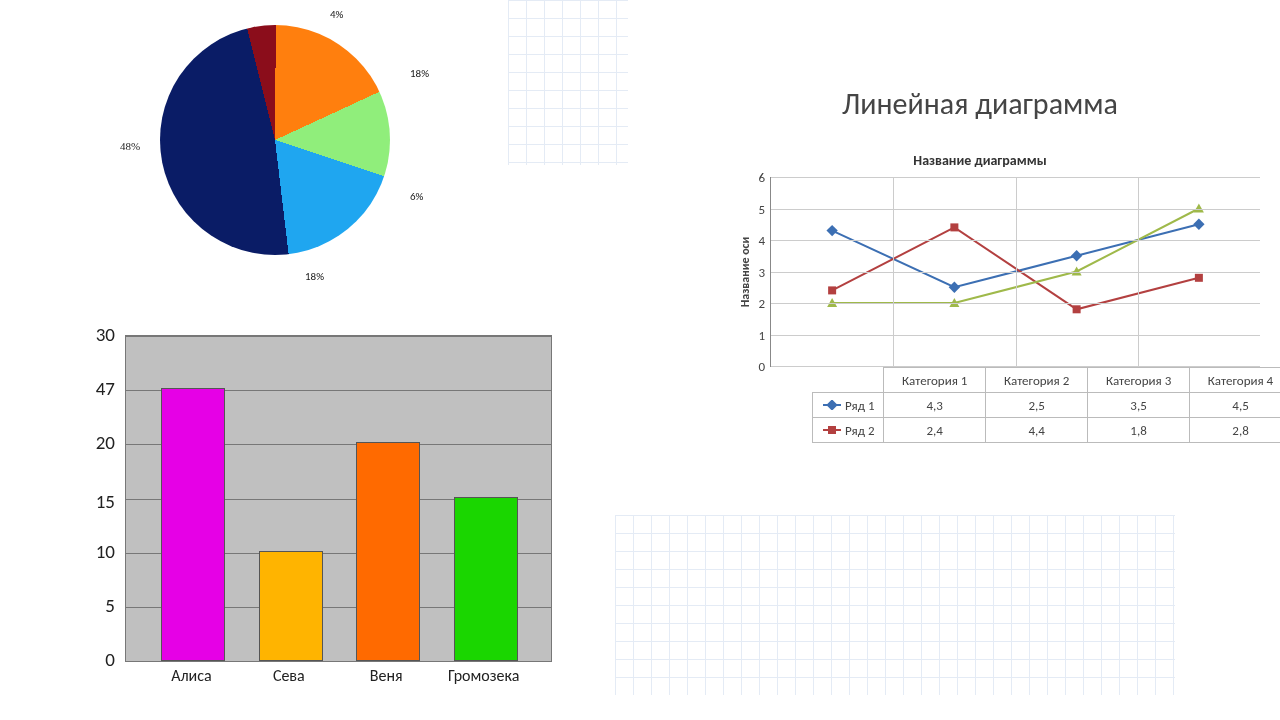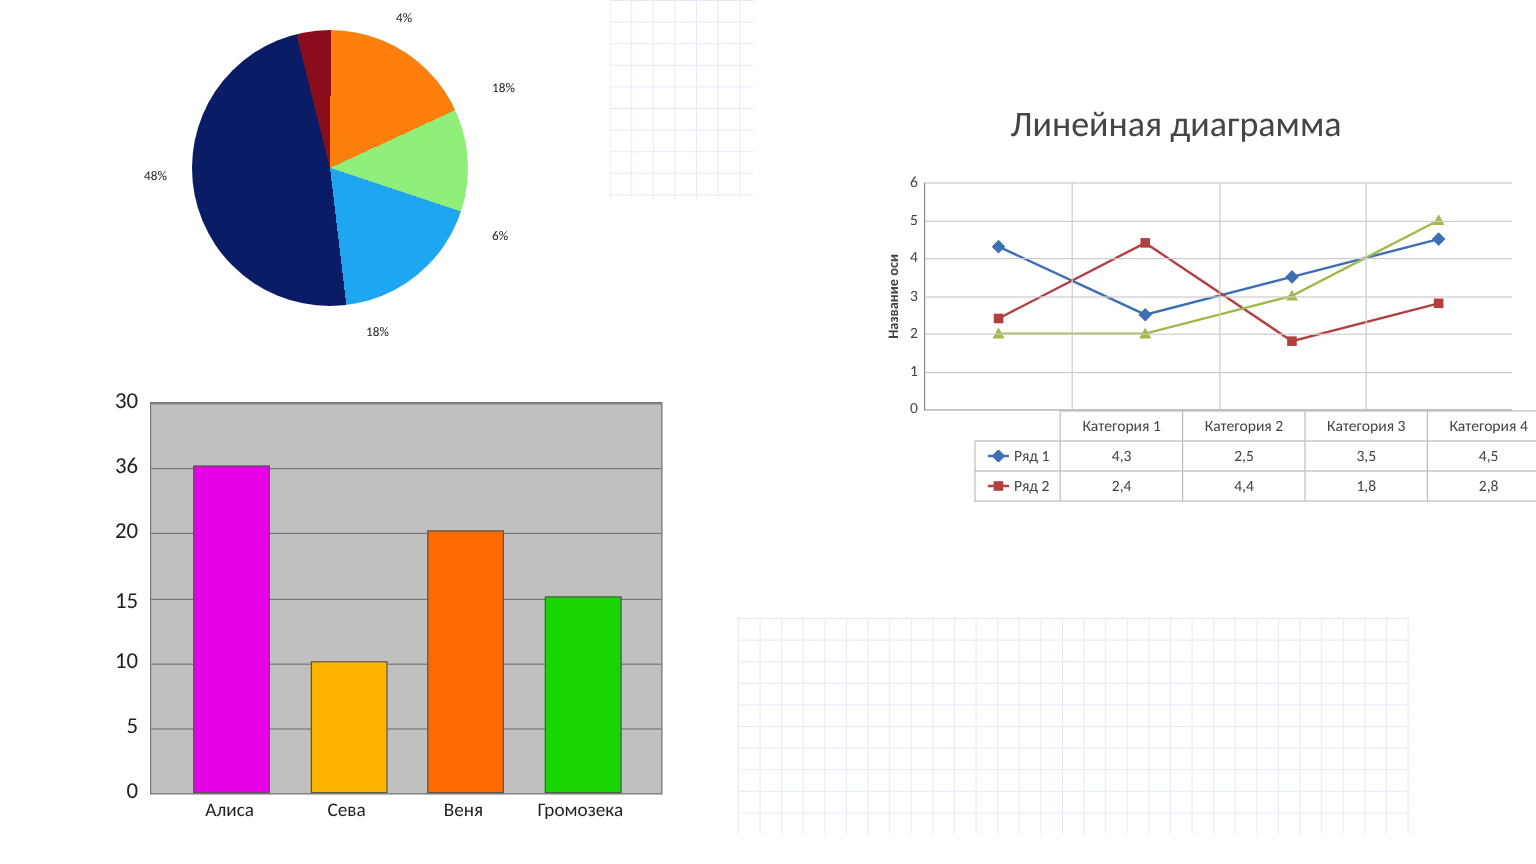--- a/index.html
+++ b/index.html
@@ -52,51 +52,52 @@
 
 <div class="grid-bg" id="grid-tr"></div>
 <div class="grid-bg" id="grid-br"></div>
 
 <div id="pie-wrap">
   <div id="pie" style="background: conic-gradient(from -14deg, rgb(139, 13, 27) 0deg, rgb(139, 13, 27) 14.4deg, rgb(255, 127, 14) 14.4deg, rgb(255, 127, 14) 79.2deg, rgb(144, 238, 123) 79.2deg, rgb(144, 238, 123) 122.4deg, rgb(31, 166, 240) 122.4deg, rgb(31, 166, 240) 187.2deg, rgb(10, 28, 102) 187.2deg, rgb(10, 28, 102) 360deg);"></div>
   <span class="pie-label" style="left:225px; top:-7px;">4%</span>
   <span class="pie-label" style="left:305px; top:52px;">18%</span>
   <span class="pie-label" style="left:305px; top:175px;">6%</span>
   <span class="pie-label" style="left:200px; top:255px;">18%</span>
-  <span class="pie-label" style="left:15px;  top:125px;">48%</span>
+  <span class="pie-label" style="left:15px;  top:125px;font-family:Liberation Serif, serif;">48%</span>
 </div>
 
 <div id="bar-wrap">
   <div id="bar-plot">
       <div class="bar-grid" style="top: 270.833px;"></div>
       <div class="bar-grid" style="top: 216.667px;"></div>
       <div class="bar-grid" style="top: 162.5px;"></div>
       <div class="bar-grid" style="top: 108.333px;"></div>
       <div class="bar-grid" style="top: 54.1667px;"></div>
       <div class="bar-grid" style="top: 0px;"></div>
       <div class="bar" style="left: 35.4px; width: 62px; height: 270.833px; background: rgb(230, 0, 230);"></div>
       <div class="bar" style="left: 132.8px; width: 62px; height: 108.333px; background: rgb(255, 180, 0);"></div>
       <div class="bar" style="left: 230.2px; width: 62px; height: 216.667px; background: rgb(255, 106, 0);"></div>
       <div class="bar" style="left: 327.6px; width: 62px; height: 162.5px; background: rgb(26, 214, 0);"></div>
     </div>
 <div class="bar-ytick" style="top: 313px; left: 0px;">0</div>
     <div class="bar-ytick" style="top: 258.833px; left: 0px;">5</div>
     <div class="bar-ytick" style="top: 204.667px; left: 0px;">10</div>
     <div class="bar-ytick" style="top: 155px; left: 0px;">15</div>
     <div class="bar-ytick" style="top: 96.3333px; left: 0px;">20</div>
-    <div class="bar-ytick" style="top: 42.1667px; left: 0px;">36</div>
+    <div class="bar-ytick" style="top: 42.1667px; left: 0px;">47</div>
     <div class="bar-ytick" style="top: -12px; left: 0px;">30</div>
     <div class="bar-x" style="left: 71.4px; top: 331px;">Алиса</div>
     <div class="bar-x" style="left: 168.8px; top: 331px;">Сева</div>
     <div class="bar-x" style="left: 266.2px; top: 331px;">Веня</div>
     <div class="bar-x" style="left: 363.6px; top: 331px;">Громозека</div>
   </div>
 
 <div id="line-wrap">
   <div id="line-title">Линейная диаграмма</div>
+  <div id="line-subtitle">Название диаграммы</div>
   <div id="line-plot-wrap">
     <div id="line-ylab">Название оси</div>
     <div id="line-plot">
       <svg id="line-svg" style="position:absolute;left:0;top:0;width:100%;height:100%">
           <polyline points="61.125,53.55000000000001 183.375,110.25 305.625,78.75 427.875,47.25" fill="none" stroke="#3C6FB3" stroke-width="2"></polyline>
           <rect x="57.125" y="49.55000000000001" width="8" height="8" transform="rotate(45 61.125 53.55000000000001)" fill="#3C6FB3"></rect>
           <rect x="179.375" y="106.25" width="8" height="8" transform="rotate(45 183.375 110.25)" fill="#3C6FB3"></rect>
           <rect x="301.625" y="74.75" width="8" height="8" transform="rotate(45 305.625 78.75)" fill="#3C6FB3"></rect>
           <rect x="423.875" y="43.25" width="8" height="8" transform="rotate(45 427.875 47.25)" fill="#3C6FB3"></rect>
           <polyline points="61.125,113.4 183.375,50.39999999999998 305.625,132.3 427.875,100.80000000000001" fill="none" stroke="#B34040" stroke-width="2"></polyline>

